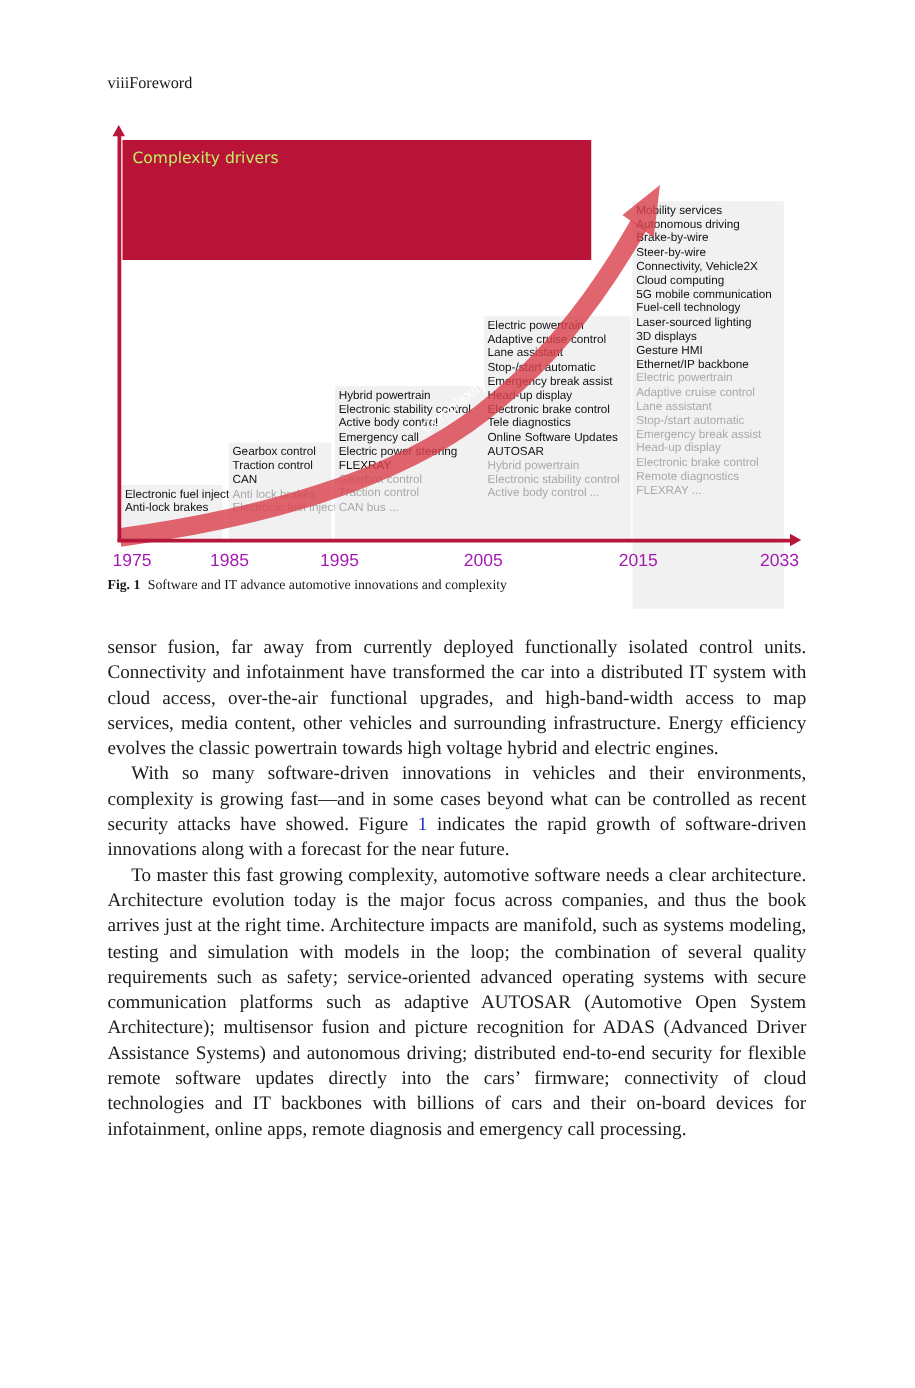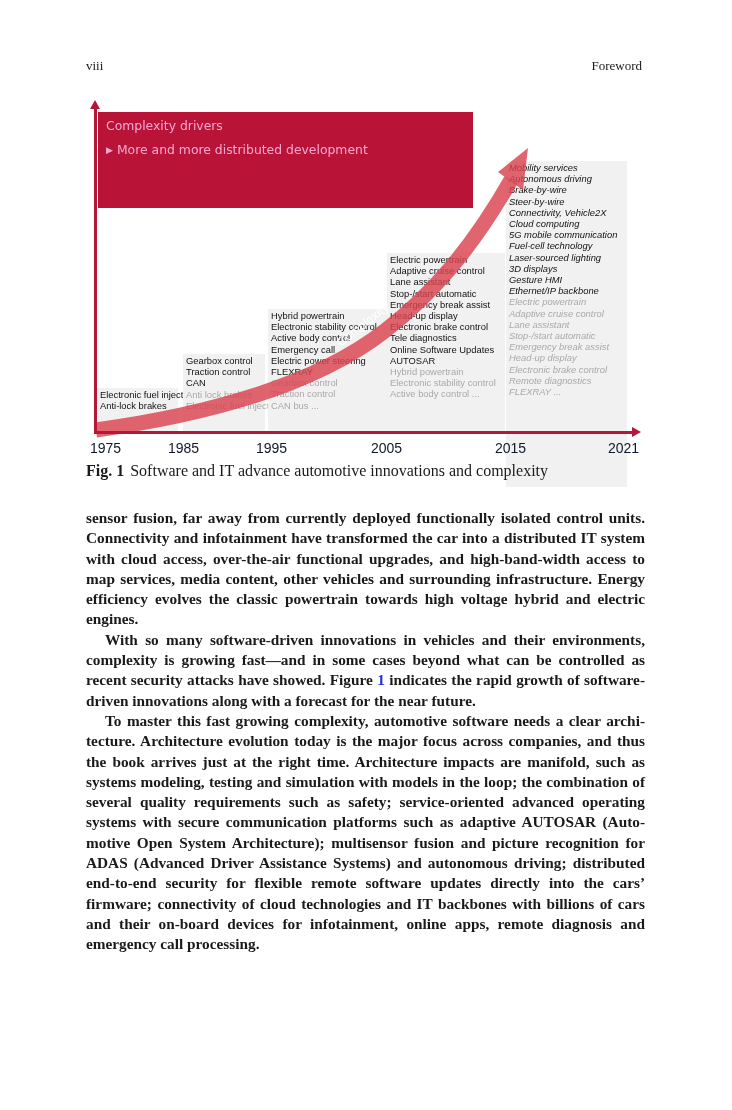--- a/index.html
+++ b/index.html
@@ -1,54 +1,54 @@
 <!DOCTYPE html>
 <html><head>
 <meta charset="utf-8">
 <style>
   html, body { margin: 0; padding: 0; background: #ffffff; }
   body { width: 732px; height: 1110px; position: relative; overflow: hidden;
          font-family: "Liberation Serif", "DejaVu Serif", serif; color: #1a1a1a; }
 
   .running-head { position: absolute; top: 58px; left: 86px; right: 90px;
-                  font-size: 13px; display: flex; justify-content: space-between; }
+                  font-size: 13px; display: flex; justify-content: flex-start; }
 
   
   .figure { position: absolute; left: 86px; top: 100px; width: 560px; height: 360px; }
   .y-axis { position: absolute; left: 8px; top: 6px; width: 3px; height: 327px; background: #b5163a; }
   .y-arrow { position: absolute; left: 4px; top: 0; width: 0; height: 0;
              border-left: 5.5px solid transparent; border-right: 5.5px solid transparent;
              border-bottom: 9px solid #b5163a; }
   .x-axis { position: absolute; left: 8px; top: 331px; width: 540px; height: 3px; background: #b5163a; }
   .x-arrow { position: absolute; left: 546px; top: 327px; width: 0; height: 0;
              border-top: 5.5px solid transparent; border-bottom: 5.5px solid transparent;
              border-left: 9px solid #b5163a; }
 
   .drivers { position: absolute; left: 12px; top: 12px; width: 375px; height: 96px;
-             background: #b91437; color: #f9a8d4;
+             background: #b91437; color: #bef264;
              font-family: "DejaVu Sans", sans-serif; font-size: 12.4px; padding: 4px 0 0 8px; box-sizing: border-box; }
   .drivers div { height: 23.5px; line-height: 20px; white-space: nowrap; }
   .drivers .bul { font-size: 9px; margin-right: 4px; position: relative; top: -1px; }
 
   .col { position: absolute; background: #f1f1f1; font-family: "Liberation Sans", "DejaVu Sans", sans-serif;
          font-size: 9.4px; line-height: 11.2px; padding: 1px 3px 0 3px; box-sizing: border-box; white-space: nowrap; }
   .col .dark { color: #111; }
   .col .grey { color: #a9a9a9; }
 
   .trend { position: absolute; left: 0; top: 0; width: 560px; height: 360px; pointer-events: none; }
 
   .years { position: absolute; top: 340px; left: 0; width: 560px; height: 20px;
-           font-family: "Liberation Sans", "DejaVu Sans", sans-serif; font-size: 14px; color: #0f172a; }
+           font-family: "Liberation Sans", "DejaVu Sans", sans-serif; font-size: 14px; color: #a21caf; }
   .years span { position: absolute; }
 
-  .caption { position: absolute; left: 86px; top: 462px; font-size: 16px; }
+  .caption { position: absolute; left: 86px; top: 462px; font-size: 11px; }
   .caption b { margin-right: 6px; }
 
   .body-text { position: absolute; left: 86px; top: 508px; width: 559px;
-               font-size: 15.3px; line-height: 20.3px; text-align: justify; hyphens: manual; font-weight: bold; }
+               font-size: 15.3px; line-height: 20.3px; text-align: justify; hyphens: manual; }
   .body-text p { margin: 0; }
   .body-text p.indent { text-indent: 19px; }
   .fig-ref { color: #2233cc; }
 </style>
 </head>
 <body>
 
 <div class="running-head">
   <span>viii</span>
   <span>Foreword</span>
@@ -86,21 +86,21 @@
       <div class="dark">Emergency break assist</div>
       <div class="dark">Head-up display</div>
       <div class="dark">Electronic brake control</div>
       <div class="dark">Tele diagnostics</div>
       <div class="dark">Online Software Updates</div>
       <div class="dark">AUTOSAR</div>
       <div class="grey">Hybrid powertrain</div>
       <div class="grey">Electronic stability control</div>
       <div class="grey">Active body control  ...</div>
     </div>
-  <div class="col" style="left:420px; top:61px; width:121px; height:326px;font-style:italic;">
+  <div class="col" style="left:420px; top:61px; width:121px; height:326px;">
       <div class="dark">Mobility services</div>
       <div class="dark">Autonomous driving</div>
       <div class="dark">Brake-by-wire</div>
       <div class="dark">Steer-by-wire</div>
       <div class="dark">Connectivity, Vehicle2X</div>
       <div class="dark">Cloud computing</div>
       <div class="dark">5G mobile communication</div>
       <div class="dark">Fuel-cell technology</div>
       <div class="dark">Laser-sourced lighting</div>
       <div class="dark">3D displays</div>
@@ -118,35 +118,34 @@
     </div>
 
   <svg class="trend" viewBox="0 0 560 360">
     <path d="M 10 330 C 120 315, 230 285, 300 230 C 345 195, 385 150, 425 80" fill="none" stroke="#d9434f" stroke-opacity="0.82" stroke-width="15" stroke-linecap="butt"></path>
     <polygon points="412,72 442,48 437,90" fill="#d9434f" fill-opacity="0.82"></polygon>
     <text x="0" y="0" transform="translate(255,247) rotate(-38)" font-family="Liberation Sans, DejaVu Sans, sans-serif" font-size="12.5" fill="#ffffff">Complexity</text>
   </svg>
 
   <div class="drivers">
     <div>Complexity drivers</div>
-    <div><span class="bul">▶</span><span>More and more distributed development</span></div>
   </div>
 
   <div class="y-axis"></div>
   <div class="y-arrow"></div>
   <div class="x-axis"></div>
   <div class="x-arrow"></div>
 
   <div class="years">
     <span style="left:4px">1975</span>
     <span style="left:82px">1985</span>
     <span style="left:170px">1995</span>
     <span style="left:285px">2005</span>
     <span style="left:409px">2015</span>
-    <span style="left:522px">2021</span>
+    <span style="left:522px">2033</span>
   </div>
 </div>
 
 <div class="caption">
   <b>Fig. 1</b><span>Software and IT advance automotive innovations and complexity</span>
 </div>
 
 <div class="body-text">
   <p>sensor fusion, far away from currently deployed functionally isolated control units. Connectivity and infotainment have transformed the car into a distributed IT system with cloud access, over-the-air functional upgrades, and high-band-width access to map services, media content, other vehicles and surrounding infrastructure. Energy efficiency evolves the classic powertrain towards high voltage hybrid and electric engines.</p>
   <p class="indent"><span>With so many software-driven innovations in vehicles and their environments, complexity is growing fast—and in some cases beyond what can be controlled as recent security attacks have showed. Figure </span><a class="fig-ref">1</a><span> indicates the rapid growth of software-driven innovations along with a forecast for the near future.</span></p>

